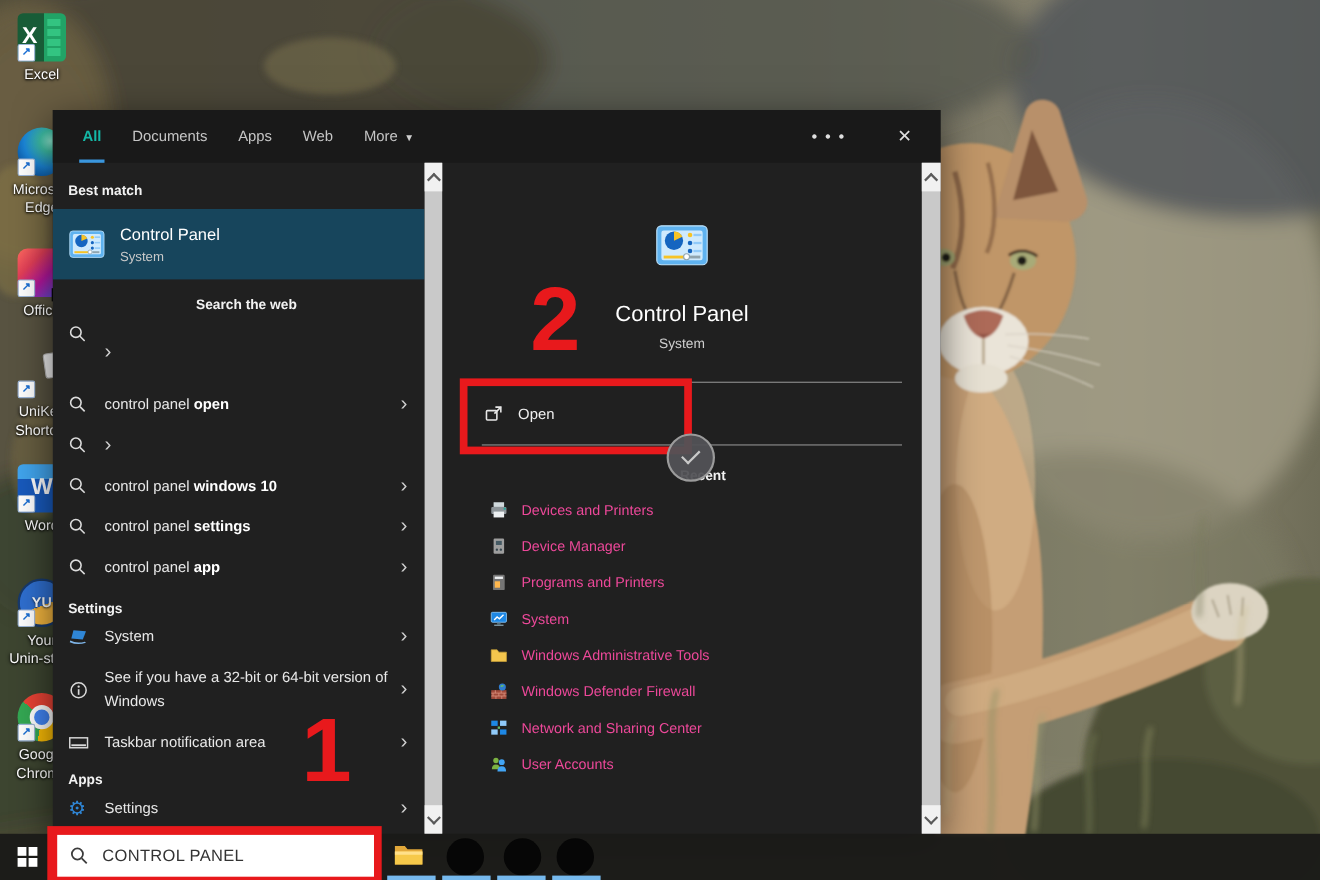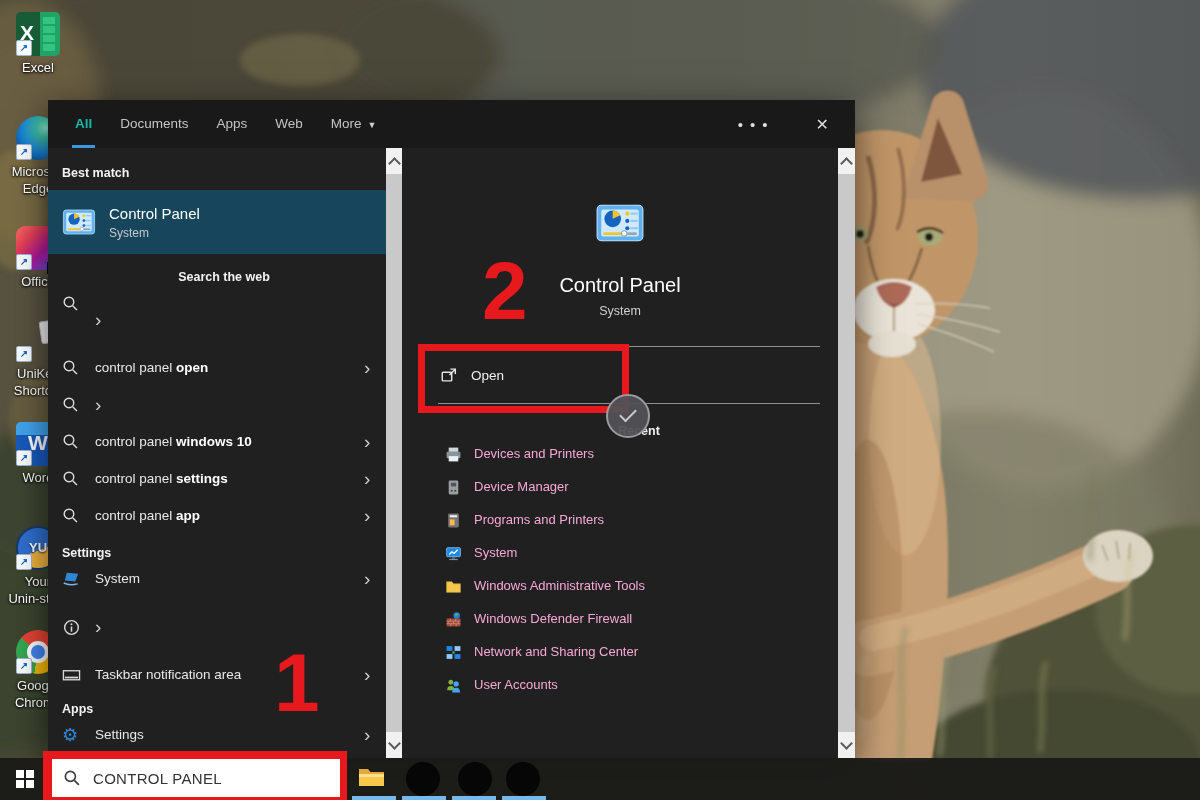--- a/index.html
+++ b/index.html
@@ -93,21 +93,21 @@
   .gear{font-size:18px;color:#2f86d6;width:19px;margin-right:14px;flex:none;line-height:19px;}
   .hd-apps{margin-top:8px;}
 
   .r-title{margin-top:22px;font-size:20px;color:#fff;}
   .r-sub{margin-top:7px;font-size:12.5px;color:#cfcfcf;}
   .sep{height:1px;background:#909090;margin:28px 18px 0 36px;}
   .open-row{height:56px;display:flex;align-items:center;padding-left:38px;font-size:13.5px;color:#f0f0f0;}
   .open-ic{width:18px;height:18px;margin-right:13px;}
   .open-ic *{stroke:#e6e6e6;fill:none;stroke-width:1.6;}
   .hd-recent{text-align:center;margin:20px 0 8px 38px;}
-  .rc-row{height:33px;display:flex;padding-left:43px;font-size:13px;color:#f9a8d4;}
+  .rc-row{height:33px;display:flex;align-items:center;padding-left:43px;font-size:13px;color:#ec4899;}
   .rc-ic{width:17px;height:17px;margin-right:12px;flex:none;}
 
   
   .taskbar{position:absolute;left:0;top:758px;width:1200px;height:42px;z-index:20;
     background:rgba(26,25,23,0.94);}
   .start{position:absolute;left:2px;top:0;width:46px;height:42px;display:flex;
     align-items:center;justify-content:center;}
   .winlogo{width:18px;height:18px;display:grid;grid-template-columns:8px 8px;
     grid-template-rows:8px 8px;gap:2px;}
   .winlogo span{background:#fff;}
@@ -376,20 +376,21 @@
           </svg>
           <div class="sg-text">System</div>
           <span class="chevr">›</span>
         </div>
         <div class="st-row two">
           <svg class="st-ic" viewBox="0 0 20 20">
             <circle cx="10" cy="10" r="7.2" fill="none" stroke="#d8d8d8" stroke-width="1.5"></circle>
             <circle cx="10" cy="6.6" r="1.1" fill="#d8d8d8"></circle>
               <rect x="9.2" y="9" width="1.6" height="5.4" fill="#d8d8d8"></rect>
           </svg>
+          <div class="sg-text">See if you have a 32-bit or 64-bit version of Windows</div>
           <span class="chevr">›</span>
         </div>
         <div class="st-row">
           <svg class="st-ic" viewBox="0 0 20 20">
             <rect x="1.5" y="5" width="17" height="9.5" fill="none" stroke="#d8d8d8" stroke-width="1.4"></rect>
             <rect x="3" y="11.2" width="14" height="1.8" fill="#d8d8d8"></rect>
           </svg>
           <div class="sg-text">Taskbar notification area</div>
           <span class="chevr">›</span>
         </div>

